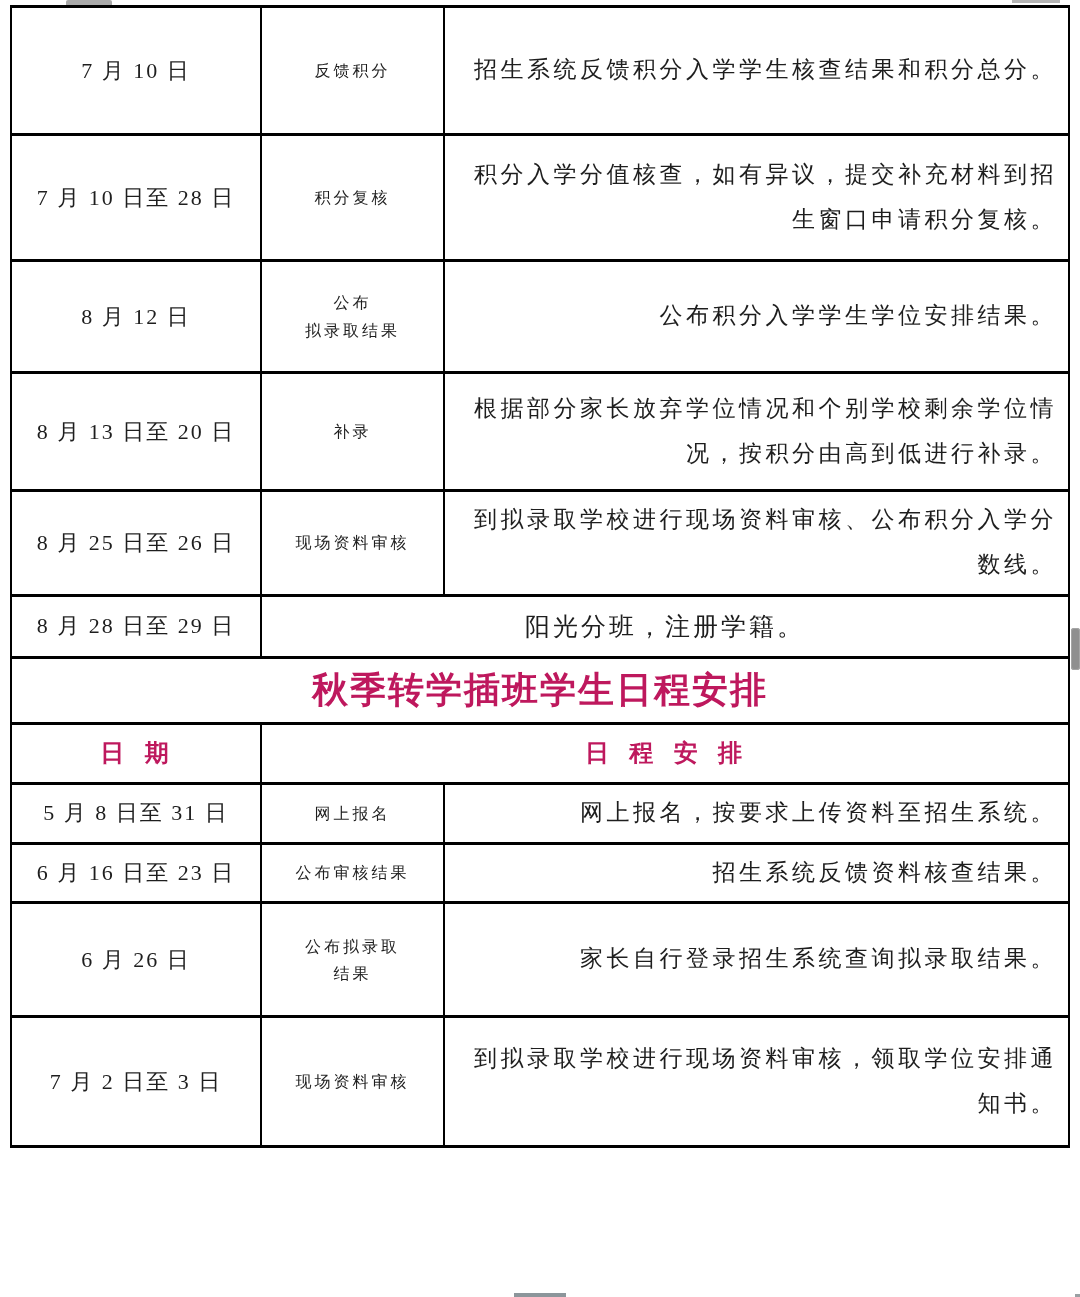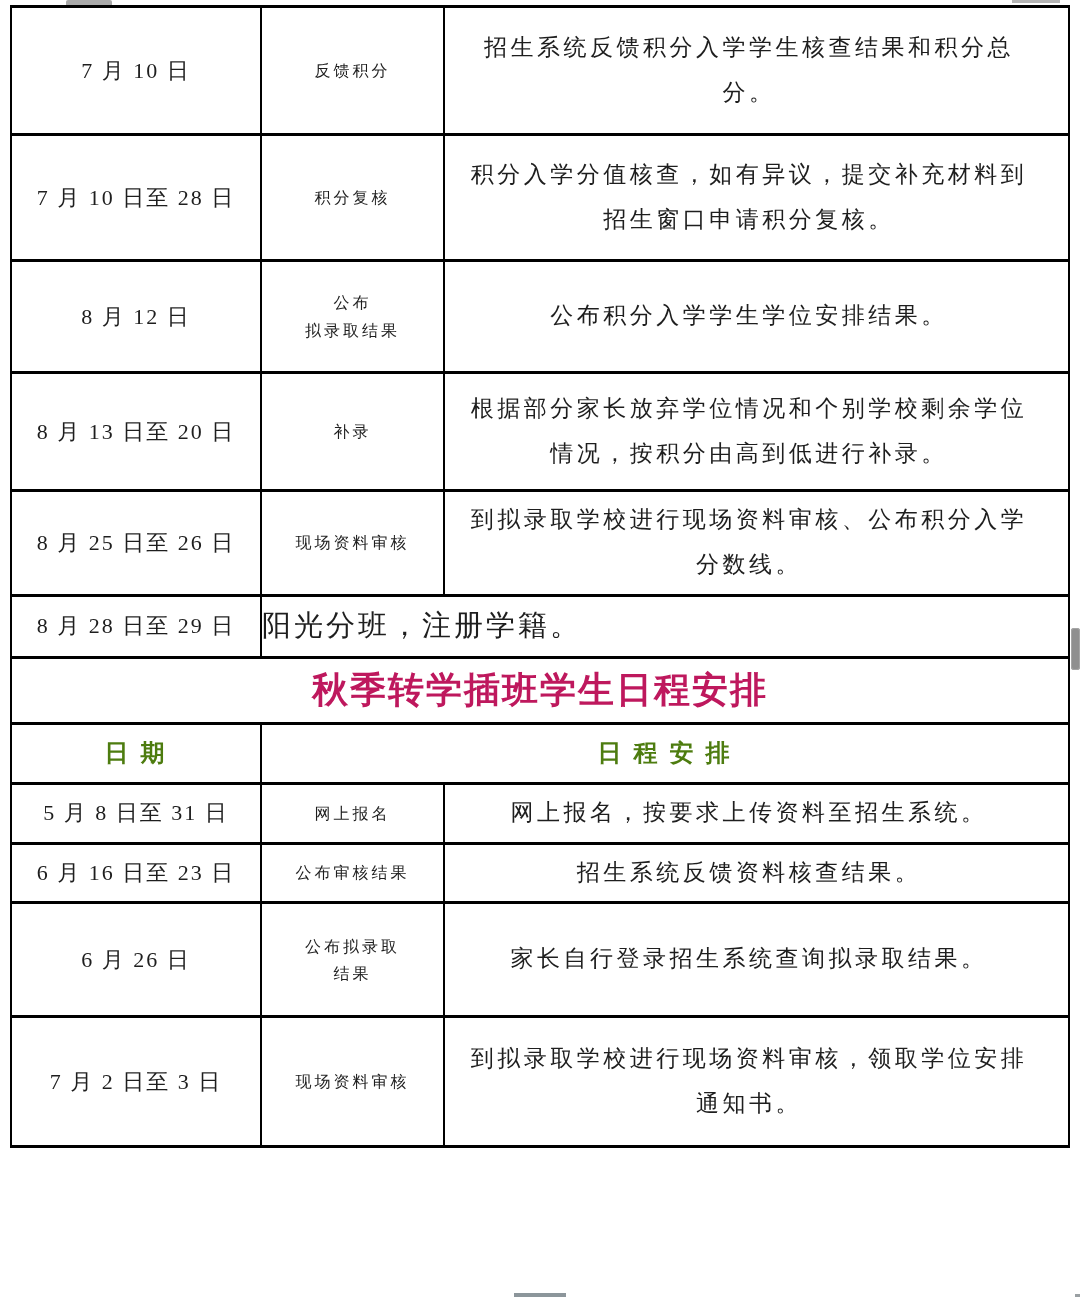--- a/index.html
+++ b/index.html
@@ -40,44 +40,46 @@
     margin-left: 45px;
   }
   td.item-cell {
     text-align: center;
     font-size: 16px;
     letter-spacing: 3px;
     white-space: pre-line;
     line-height: 1.7;
   }
   td.desc-cell {
-    text-align: center;
+    text-align: right;
     font-size: 23px;
     letter-spacing: 3.5px;
     line-height: 1.95;
-    padding: 6px 28px 6px 13px;
+    padding: 6px 11px 6px 13px;
   }
   td.desc-center {
-    font-size: 29px;
+    text-align: center;
+    font-size: 25px;
     letter-spacing: 3px;
   }
   td.title-cell {
     text-align: center;
     font-family: "Liberation Sans", sans-serif;
     font-weight: 700;
     font-size: 36px;
     letter-spacing: 2px;
     color: #be185d;
   }
   td.header-cell {
     text-align: center;
     font-weight: 700;
     font-size: 24px;
     letter-spacing: 3px;
-    color: #4d7c0f;
+    color: #be185d;
+    font-family: Liberation Mono, monospace;
   }
 
   
   .frag { position: absolute; }
   .frag-top-left   { left: 66px;   top: 0;      width: 46px; height: 5px;  background: #a9a9a9; border-radius: 2px 2px 0 0; }
   .frag-top-right  { left: 1012px; top: 0;      width: 48px; height: 3px;  background: #b5b5b5; }
   .vscroll-thumb   { left: 1071px; top: 628px;  width: 9px;  height: 42px; background: #8f8f8f; border-radius: 3px; box-shadow: inset 0 0 0 1px #a5a5a5; }
   .hscroll-thumb   { left: 514px;  top: 1293px; width: 52px; height: 4px;  background: #8c969b; }
   .frag-bot-right  { left: 1075px; top: 1294px; width: 5px;  height: 3px;  background: #9aa0a3; }
 </style>

